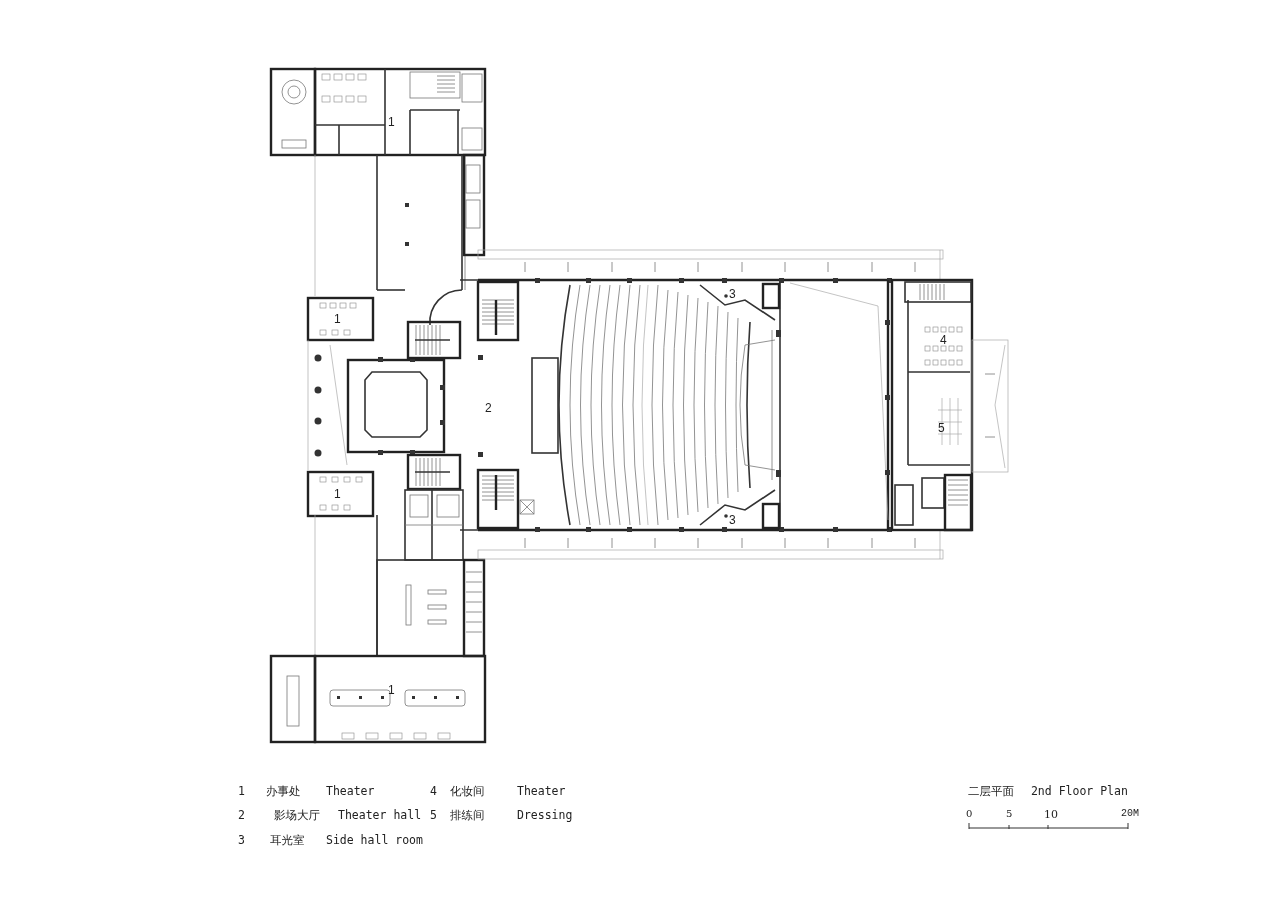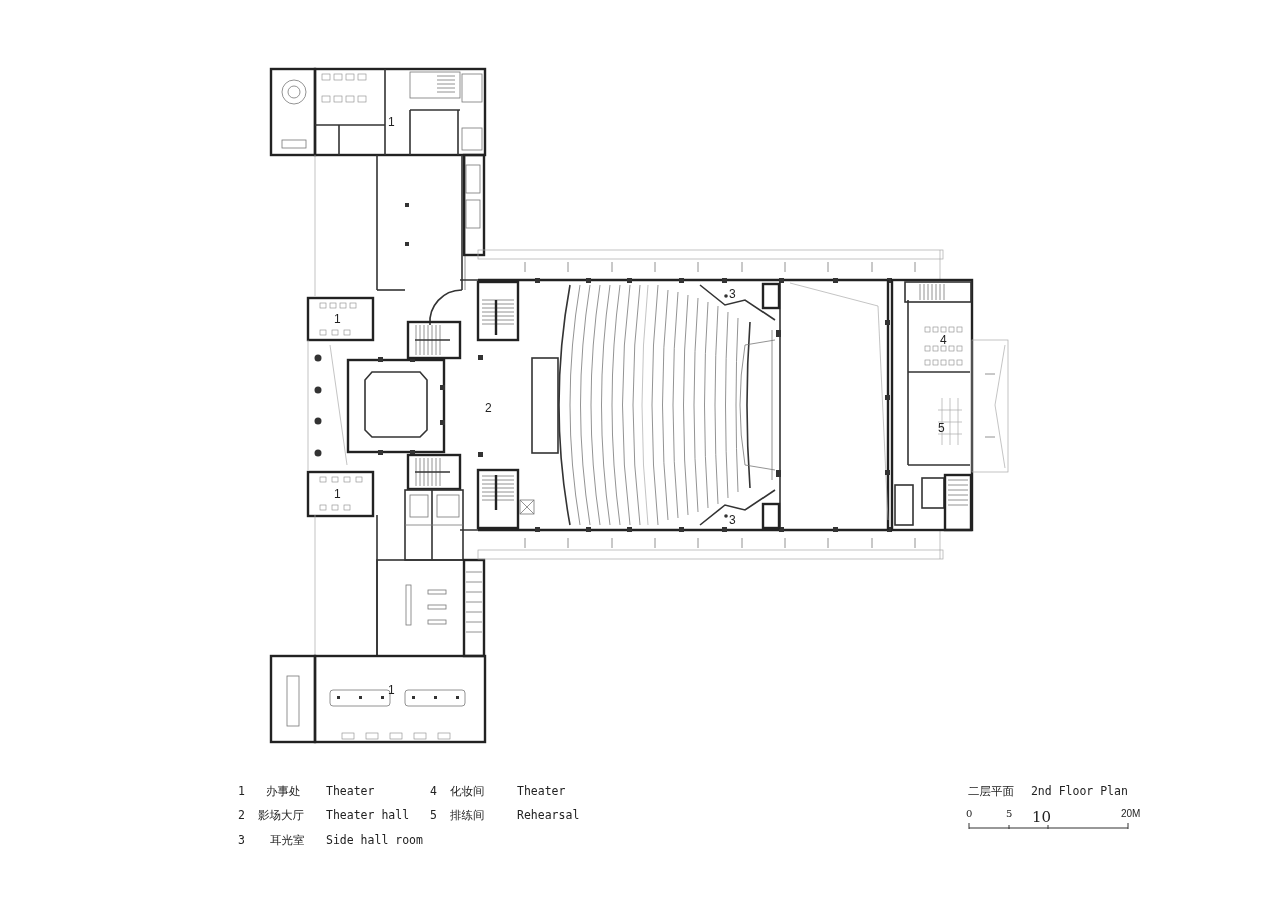--- a/index.html
+++ b/index.html
@@ -386,49 +386,49 @@
 </svg>
 
 <div class="legend">
   <div class="row" style="top:0;left:0;">
     <span style="left:0">1</span>
     <span style="left:28px">办事处</span>
     <span style="left:88px">Theater</span>
   </div>
   <div class="row" style="top:24px;left:0;">
     <span style="left:0">2</span>
-    <span style="left:20px">影场大厅</span>
-    <span style="left:88px">Theater hall</span>
+    <span style="left:36px">影场大厅</span>
+    <span style="left:100px">Theater hall</span>
   </div>
   <div class="row" style="top:49px;left:0;">
     <span style="left:0">3</span>
     <span style="left:32px">耳光室</span>
     <span style="left:88px">Side hall room</span>
   </div>
   <div class="row" style="top:0;left:192px;">
     <span style="left:0">4</span>
     <span style="left:20px">化妆间</span>
     <span style="left:87px">Theater</span>
   </div>
   <div class="row" style="top:24px;left:192px;">
     <span style="left:0">5</span>
     <span style="left:20px">排练间</span>
-    <span style="left:87px">Rehearsal</span>
+    <span style="left:87px">Dressing</span>
   </div>
 </div>
 
 <div class="title-block">
   <span>二层平面</span>
   <span style="margin-left:10px">2nd Floor Plan</span>
 </div>
 <div class="scale">
   <span style="position:absolute;left:-2px;top:0;font-family:'DejaVu Serif',serif;font-size:10px">0</span>
   <span style="position:absolute;left:38px;top:0;font-family:'DejaVu Serif',serif;font-size:10px">5</span>
-  <span style="position:absolute;left:64px;top:0;font-family:'DejaVu Serif',serif;font-size:15px">10</span>
-  <span style="position:absolute;left:153px;top:0;font-family:Liberation Sans, sans-serif;font-size:10px">20M</span>
+  <span style="position:absolute;left:76px;top:0;font-family:'DejaVu Serif',serif;font-size:11px">10</span>
+  <span style="position:absolute;left:153px;top:0;font-family:Liberation Mono, monospace;font-size:10px">20M</span>
   <svg style="position:absolute;left:0;top:14px" width="170" height="10">
     <line x1="1" y1="6" x2="160" y2="6" stroke="#333" stroke-width="1.2"></line>
     <line x1="1" y1="1" x2="1" y2="7" stroke="#333" stroke-width="1"></line>
     <line x1="41" y1="3" x2="41" y2="7" stroke="#333" stroke-width="1"></line>
     <line x1="80" y1="3" x2="80" y2="7" stroke="#333" stroke-width="1"></line>
     <line x1="160" y1="1" x2="160" y2="7" stroke="#333" stroke-width="1"></line>
   </svg>
 </div>
 
 </body></html>

